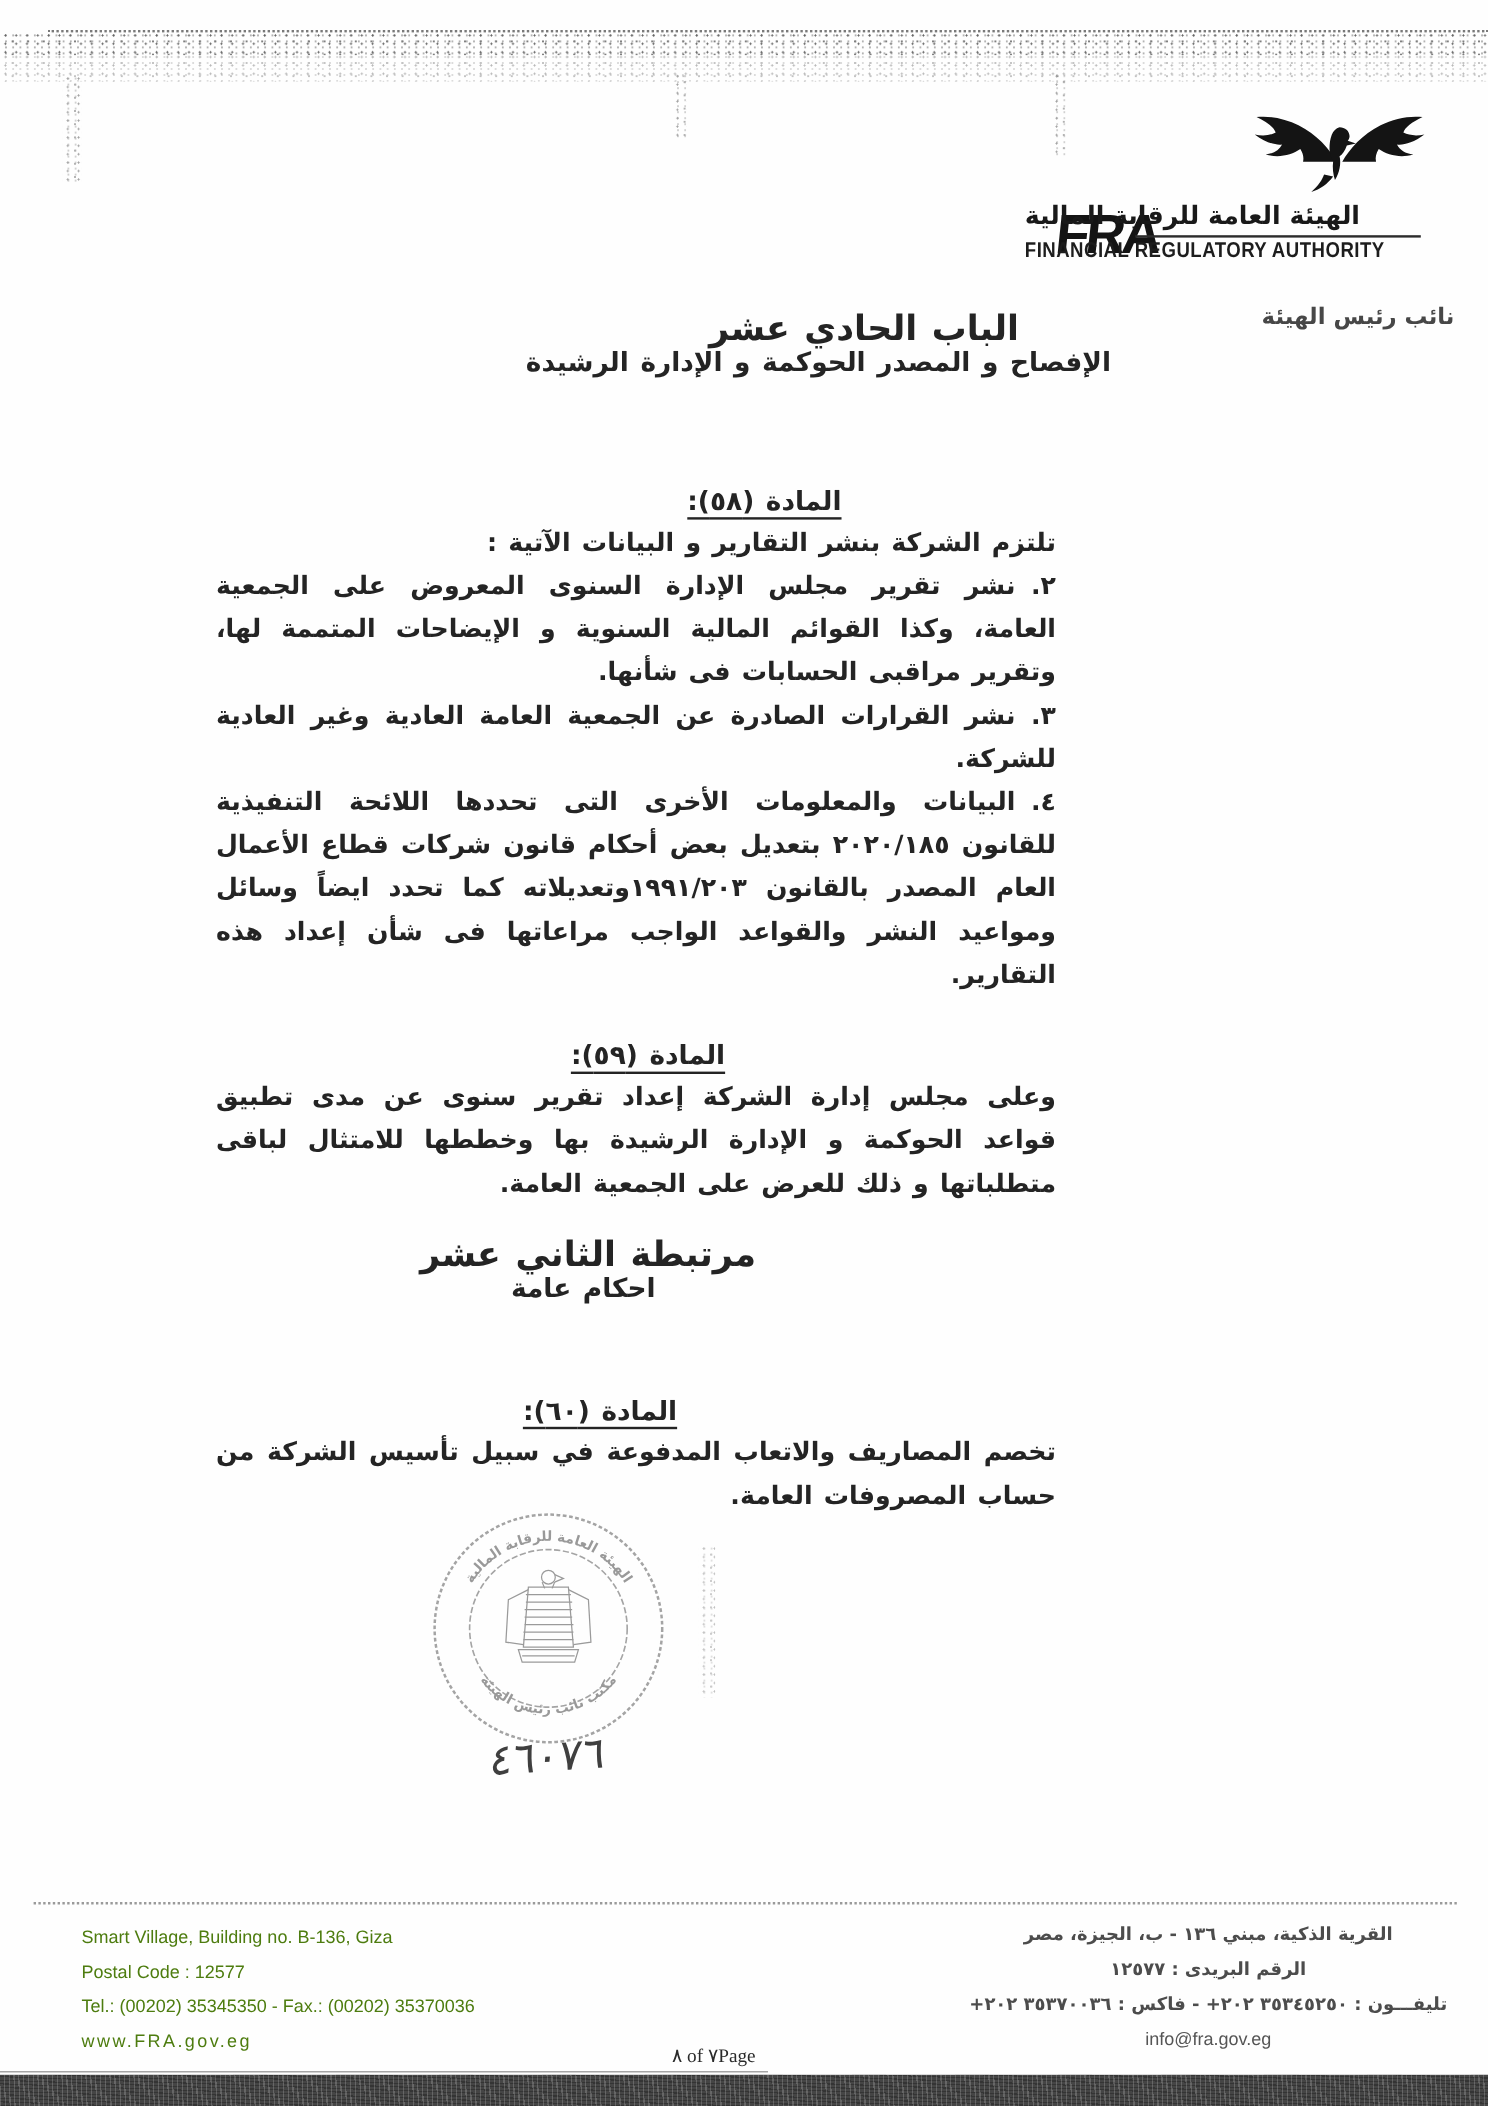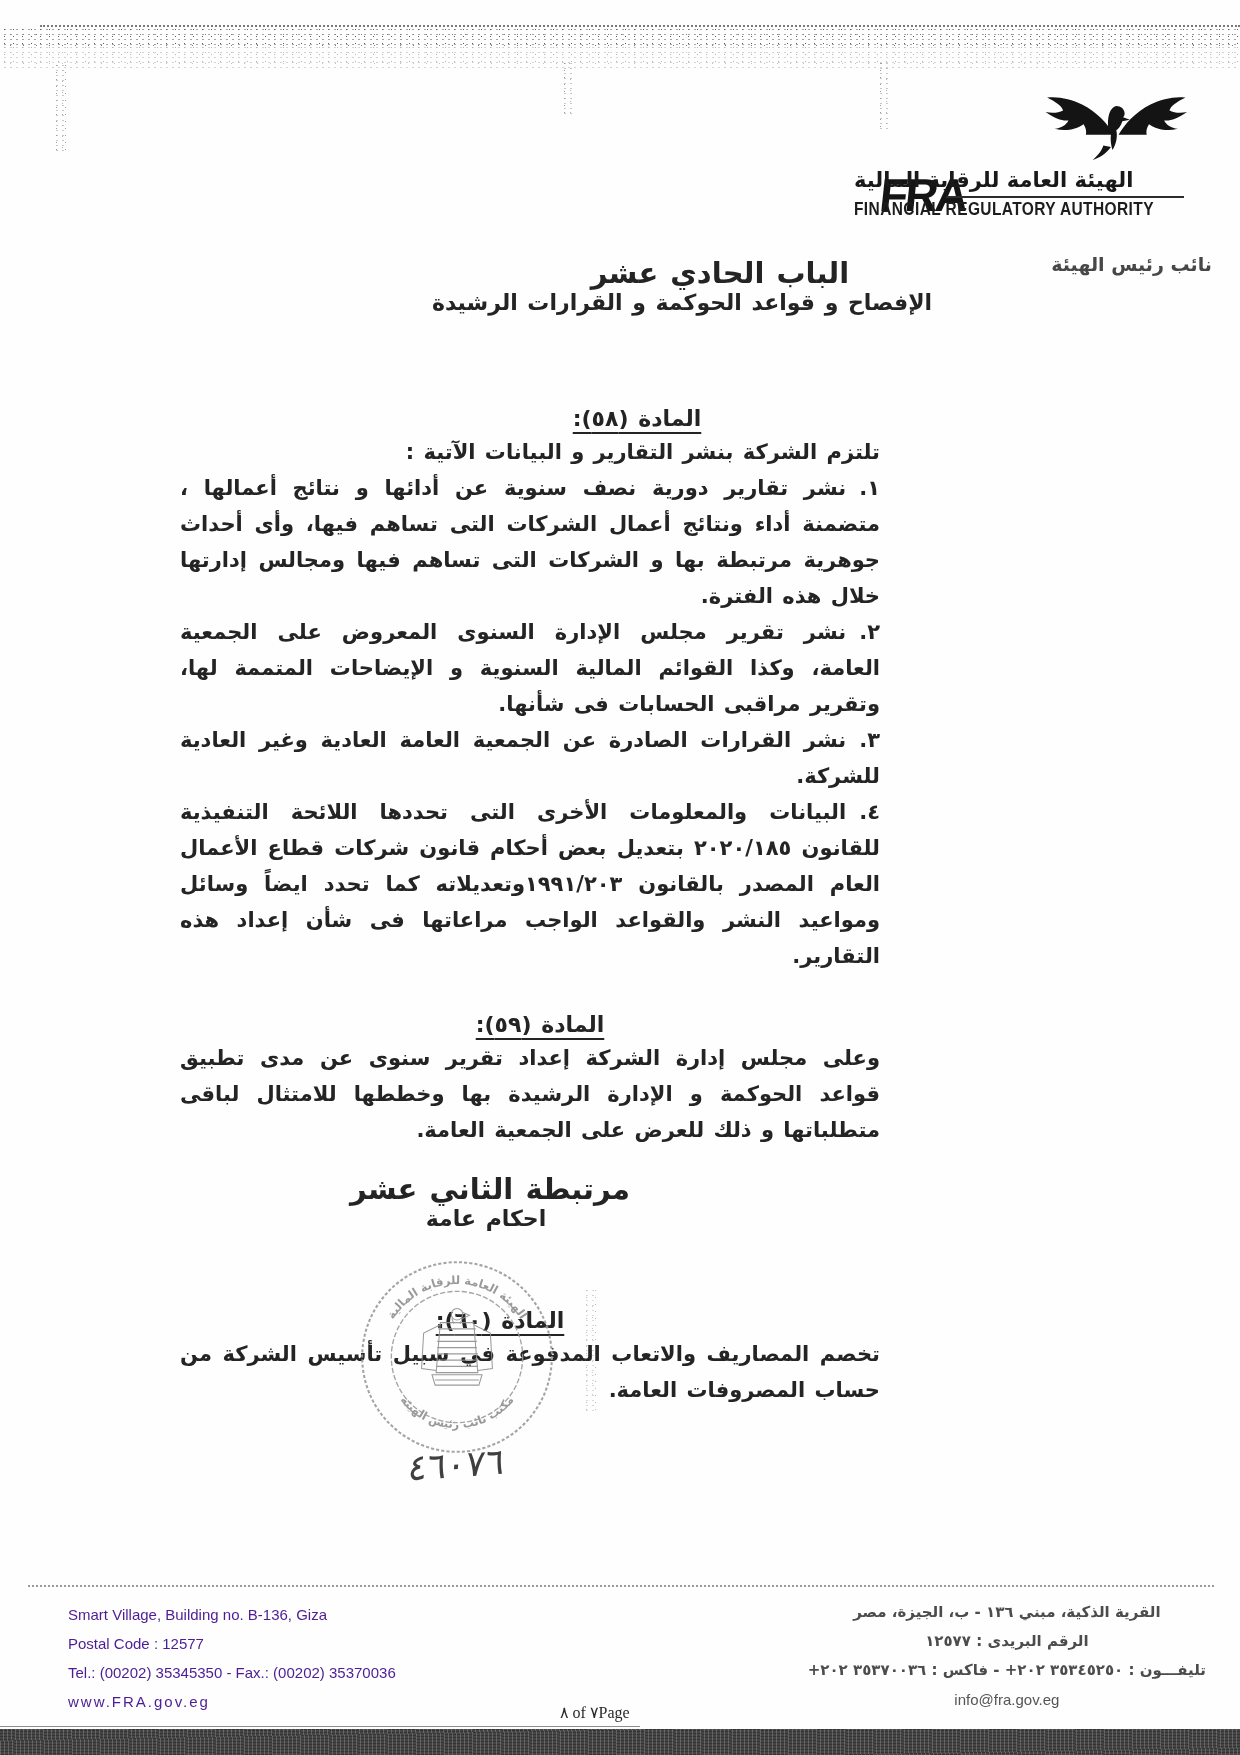--- a/index.html
+++ b/index.html
@@ -47,21 +47,21 @@
   .para{margin:0;}
 
   
   .stamp{position:absolute;left:358px;top:1258px;opacity:.9;}
   .hand-number{position:absolute;left:408px;top:1444px;font-size:36px;color:#3f3f3f;
     letter-spacing:7px;transform:rotate(-4deg) skewX(-9deg);direction:ltr;}
 
   
   .footer-sep{position:absolute;left:28px;top:1585px;width:1186px;border-top:2px dotted #9a9a9a;}
   .footer-en{position:absolute;left:68px;top:1600px;font-family:"Liberation Sans",sans-serif;
-    font-size:15px;line-height:29px;color:#4c1d95;}
+    font-size:15px;line-height:29px;color:#4d7c0f;}
   .footer-en .site{letter-spacing:2px;}
   .footer-ar{position:absolute;right:34px;top:1598px;direction:rtl;text-align:center;
     font-size:15px;line-height:29px;color:#4c4c4c;font-weight:bold;}
   .footer-ar .email{font-family:"Liberation Sans",sans-serif;font-weight:normal;
     direction:ltr;color:#555;}
   .page-indicator{position:absolute;left:560px;top:1703px;direction:ltr;
     font-family:"Liberation Serif",serif;font-size:16px;color:#2a2a2a;}
   .bottom-hairline{position:absolute;left:0;top:1726px;width:640px;border-top:1px solid #8f8f8f;}
   .bottom-band{position:absolute;left:0;top:1729px;width:1240px;height:26px;background:#454545;
     background-image:repeating-linear-gradient(88deg,rgba(255,255,255,.18) 0 1px,transparent 1px 4px),
@@ -94,31 +94,28 @@
   <div class="logo-name-en">FINANCIAL REGULATORY AUTHORITY</div>
 
   <div class="deputy-title">نائب رئيس الهيئة</div>
 
   <div class="col">
 
     <div class="center-line chap-title">
       <span style="left:190px;">الباب الحادي عشر</span>
     </div>
     <div class="center-line chap-sub">
-      <span style="left:152px;">الإفصاح و قواعد الحوكمة و القرارات الرشيدة</span>
+      <span style="left:152px;">الإفصاح و المصدر الحوكمة و الإدارة الرشيدة</span>
     </div>
 
     <div class="art-heading" style="margin-top:58px;">
       <span style="left:107px;">المادة (٥٨):</span>
     </div>
     <div class="intro">تلتزم الشركة بنشر التقارير و البيانات الآتية :</div>
 
-    <div class="item">
-      <span class="num">١.</span><span>نشر تقارير دورية نصف سنوية عن أدائها و نتائج أعمالها ، متضمنة أداء ونتائج أعمال الشركات التى تساهم فيها، وأى أحداث جوهرية مرتبطة بها و الشركات التى تساهم فيها ومجالس إدارتها خلال هذه الفترة.</span>
-    </div>
     <div class="item">
       <span class="num">٢.</span><span>نشر تقرير مجلس الإدارة السنوى المعروض على الجمعية العامة، وكذا القوائم المالية السنوية و الإيضاحات المتممة لها، وتقرير مراقبى الحسابات فى شأنها.</span>
     </div>
     <div class="item">
       <span class="num">٣.</span><span>نشر القرارات الصادرة عن الجمعية العامة العادية وغير العادية للشركة.</span>
     </div>
     <div class="item">
       <span class="num">٤.</span><span>البيانات والمعلومات الأخرى التى تحددها اللائحة التنفيذية للقانون ٢٠٢٠/١٨٥ بتعديل بعض أحكام قانون شركات قطاع الأعمال العام المصدر بالقانون ١٩٩١/٢٠٣وتعديلاته كما تحدد ايضاً وسائل ومواعيد النشر والقواعد الواجب مراعاتها فى شأن إعداد هذه التقارير.</span>
     </div>
 

